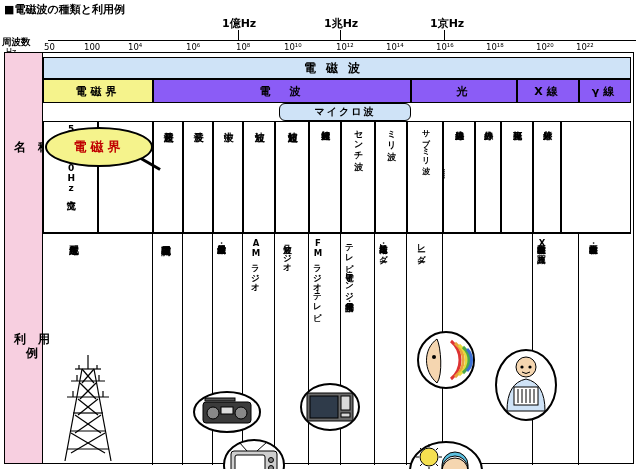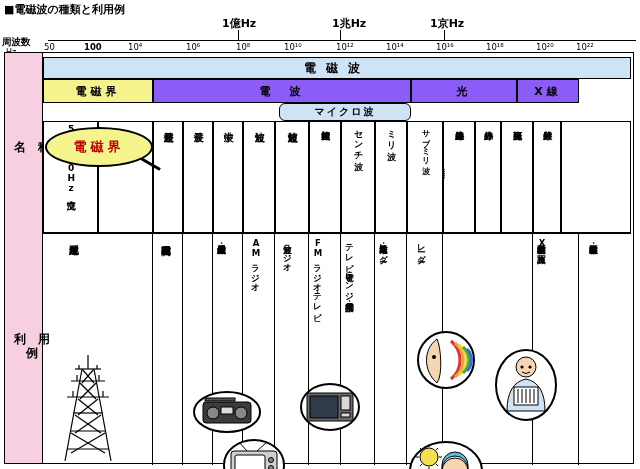--- a/index.html
+++ b/index.html
@@ -166,28 +166,28 @@
 
 <div id="root">
 
   <div class="title">■電磁波の種類と利用例</div>
 
   <div class="scale">
     <div class="freqlabel">周波数</div>
     <div class="hzlabel">Hz</div>
     <div class="axis"></div>
     <div class="bigtick" style="left:222px;text-align:center;">1億Hz</div>
-    <div class="bigtick" style="left:324px;margin-left:8px;">1兆Hz</div>
+    <div class="bigtick" style="left:324px;">1兆Hz</div>
     <div class="bigtick" style="left:430px;">1京Hz</div>
     <div class="tickline" style="left:238px;top:14px;height:10px;"></div>
     <div class="tickline" style="left:340px;top:14px;height:10px;"></div>
     <div class="tickline" style="left:444px;top:14px;height:10px;"></div>
 
     <div class="exp" style="left:44px;">50</div>
-    <div class="exp" style="left:84px;font-weight:bold;">100</div>
+    <div class="exp" style="left:84px;">100</div>
     <div class="exp" style="left:128px;">10⁴</div>
     <div class="exp" style="left:186px;text-align:center;">10⁶</div>
     <div class="exp" style="left:236px;">10⁸</div>
     <div class="exp" style="left:284px;">10¹⁰</div>
     <div class="exp" style="left:336px;">10¹²</div>
     <div class="exp" style="left:386px;">10¹⁴</div>
     <div class="exp" style="left:436px;">10¹⁶</div>
     <div class="exp" style="left:486px;">10¹⁸</div>
     <div class="exp" style="left:536px;">10²⁰</div>
     <div class="exp" style="left:576px;">10²²</div>
@@ -200,20 +200,21 @@
       <div class="lbl lbl-use">利　用　例</div>
     </div>
 
     <div class="bandrow">電磁波</div>
 
     <div class="row2">
       <div class="cell yellow" style="left:0px;width:110px;">電磁界</div>
       <div class="cell blue" style="left:110px;width:258px;">電　波</div>
       <div class="cell blue" style="left:368px;width:106px;">光</div>
       <div class="cell blue" style="left:474px;width:62px;">X線</div>
+      <div class="cell blue" style="left:536px;width:52px;">γ線</div>
     </div>
 
     <div class="row3">
       <div class="cell" style="left:236px;width:132px;border-radius:6px;">マイクロ波</div>
     </div>
 
     <div class="vrow">
       <div class="vcell" style="left:0px;width:55px;">
           <span class="vtext small">50～60Hz交流</span>
         </div>

